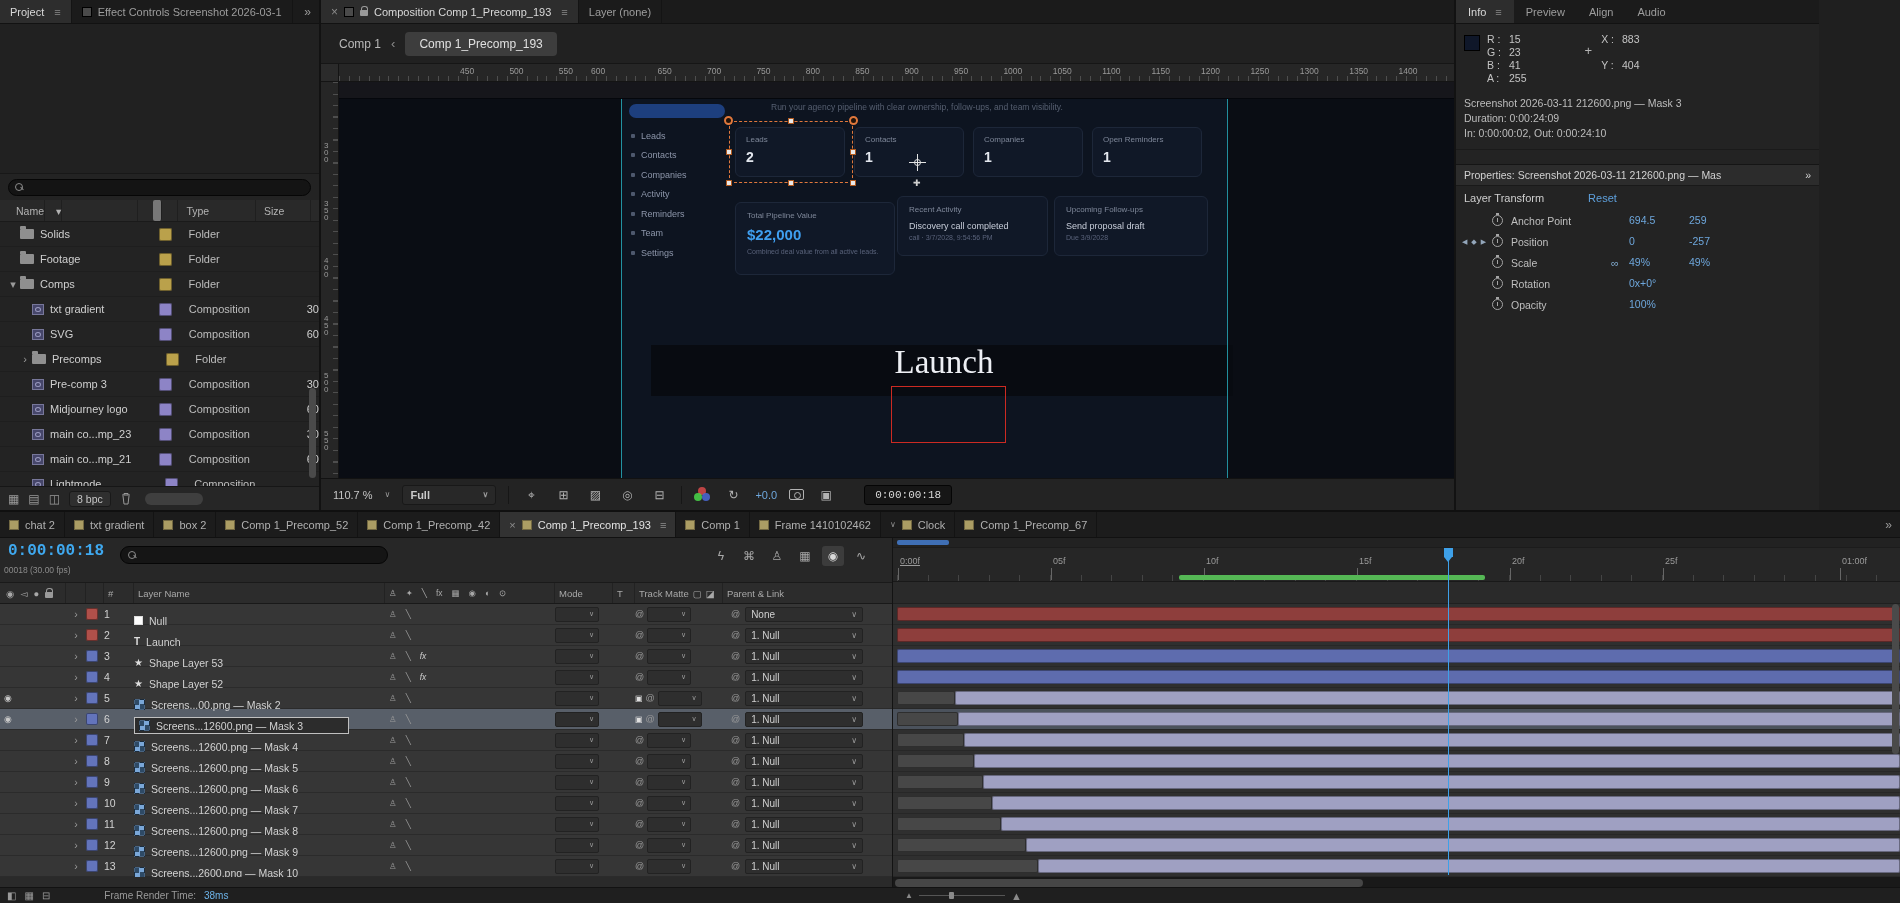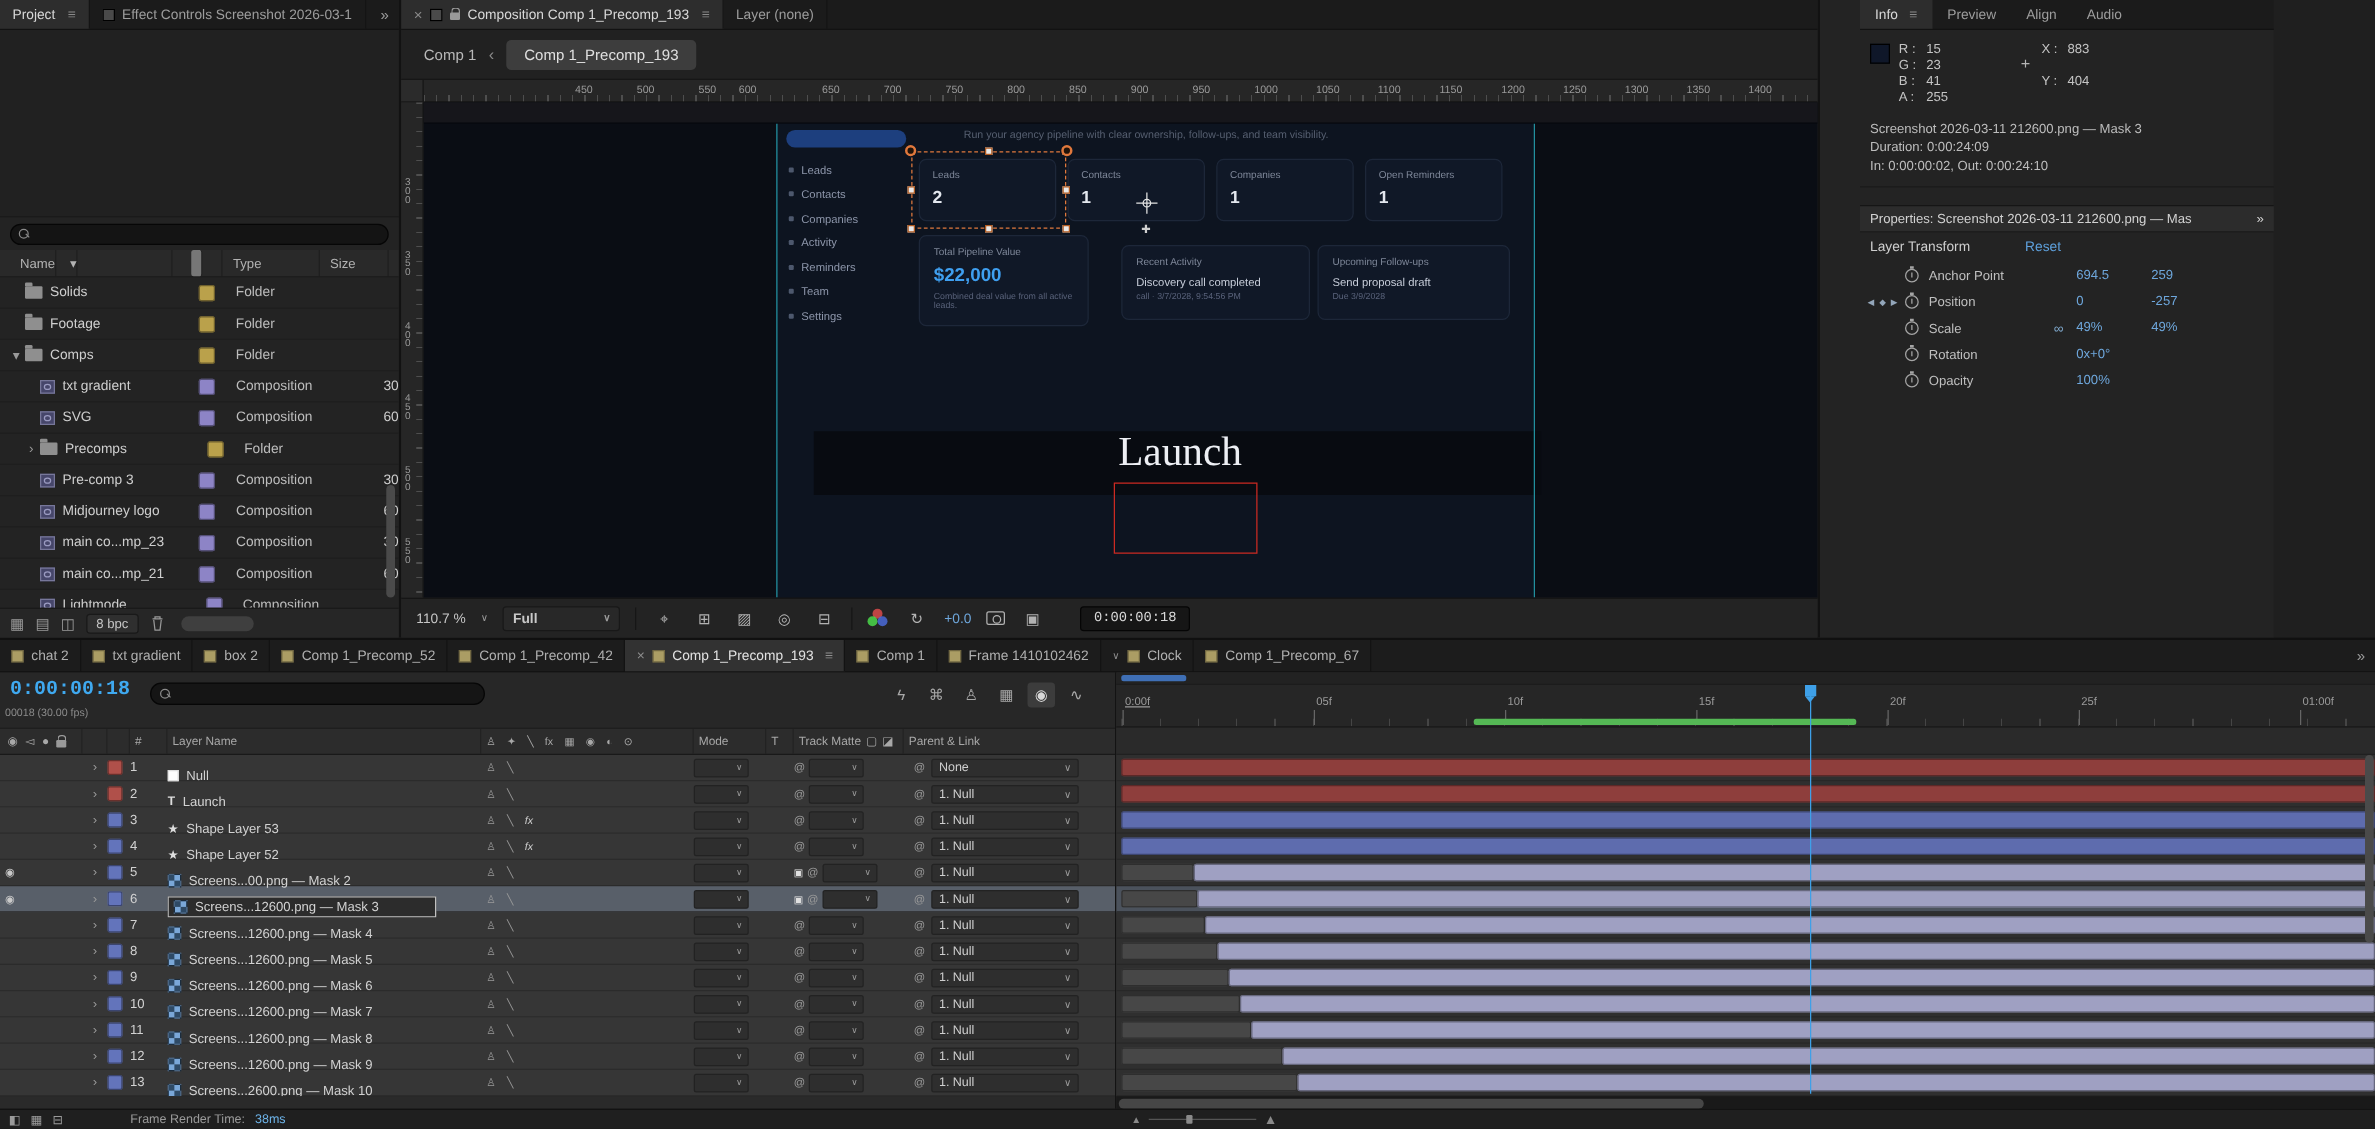--- a/index.html
+++ b/index.html
@@ -3,21 +3,21 @@
 <meta charset="utf-8">
 <style>
   *{margin:0;padding:0;box-sizing:border-box;}
   html,body{background:#101010;}
   .app{position:relative;width:1900px;height:903px;background:#1f1f1f;overflow:hidden;
        font-family:"Liberation Sans",sans-serif;font-size:11px;color:#c8c8c8;}
   .top{display:flex;height:510px;}
   .panel{position:relative;background:#232323;border-right:2px solid #121212;display:flex;flex-direction:column;}
   .project{width:321px;}
   .viewerp{width:1135px;}
-  .rightp{width:363px;border-right:none;padding-left:32px;}
+  .rightp{width:363px;border-right:none;}
 
   
   .tabbar{height:24px;background:#1b1b1b;display:flex;align-items:stretch;border-bottom:1px solid #121212;flex:none;}
   .tab{display:flex;align-items:center;gap:6px;padding:0 10px;color:#9d9d9d;border-right:1px solid #141414;white-space:nowrap;}
   .tab.active{background:#2d2d2d;color:#d9d9d9;}
   .menu-ic{color:#8a8a8a;font-size:11px;margin-left:4px;}
   .close-x{color:#8a8a8a;font-size:12px;}
   .dark-ic{width:10px;height:10px;background:#4a4a4a;border:1px solid #000;flex:none;}
   .ovf{margin-left:auto;padding:0 8px;display:flex;align-items:center;color:#9a9a9a;font-size:12px;}
   .mini-lock{width:8px;height:6px;background:#9a9a9a;border-radius:1px;position:relative;margin-top:3px;flex:none;}
@@ -502,21 +502,21 @@
               <div class="stat-card" style="left: 634px;">
                 <div class="stat-label">Companies</div>
                 <div class="stat-value">1</div>
               </div>
               <div class="stat-card" style="left: 753px;">
                 <div class="stat-label">Open Reminders</div>
                 <div class="stat-value">1</div>
               </div>
             </div>
 
-          <div class="card" style="left:396px;top:106px;width:136px;height:73px;">
+          <div class="card" style="left:396px;top:120px;width:160px;height:73px;">
             <div class="card-title">Total Pipeline Value</div>
             <div class="card-big">$22,000</div>
             <div class="card-cap">Combined deal value from all active leads.</div>
           </div>
           <div class="card" style="left:715px;top:114px;width:154px;height:60px;">
             <div class="card-title">Upcoming Follow-ups</div>
             <div class="card-l1">Send proposal draft</div>
             <div class="card-l2">Due 3/9/2028</div>
           </div>
           <div class="card" style="left:558px;top:114px;width:151px;height:60px;">

